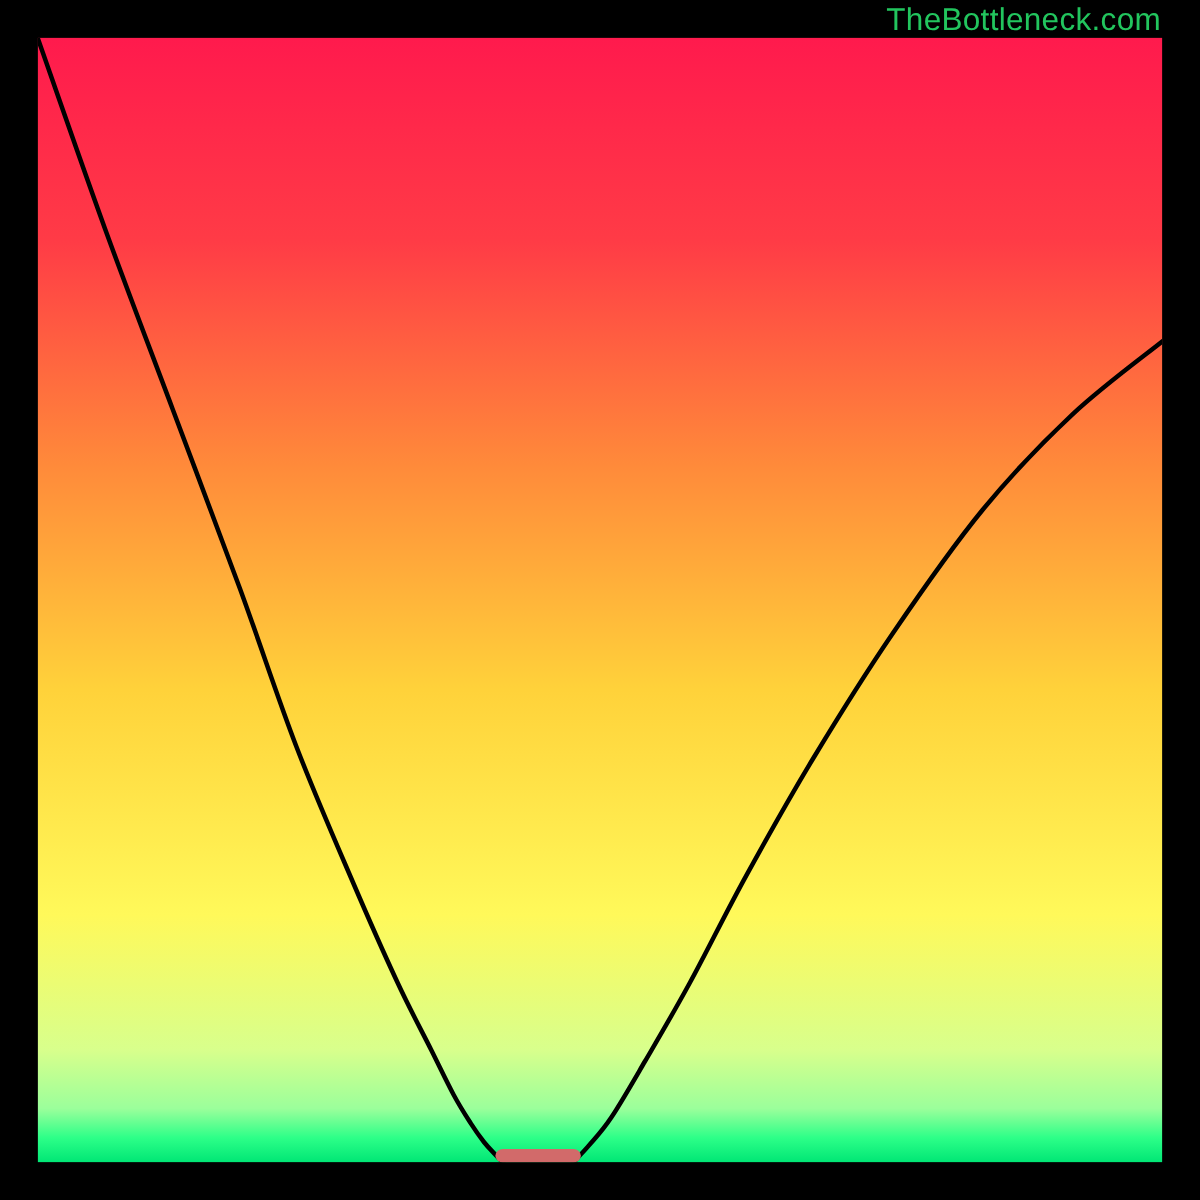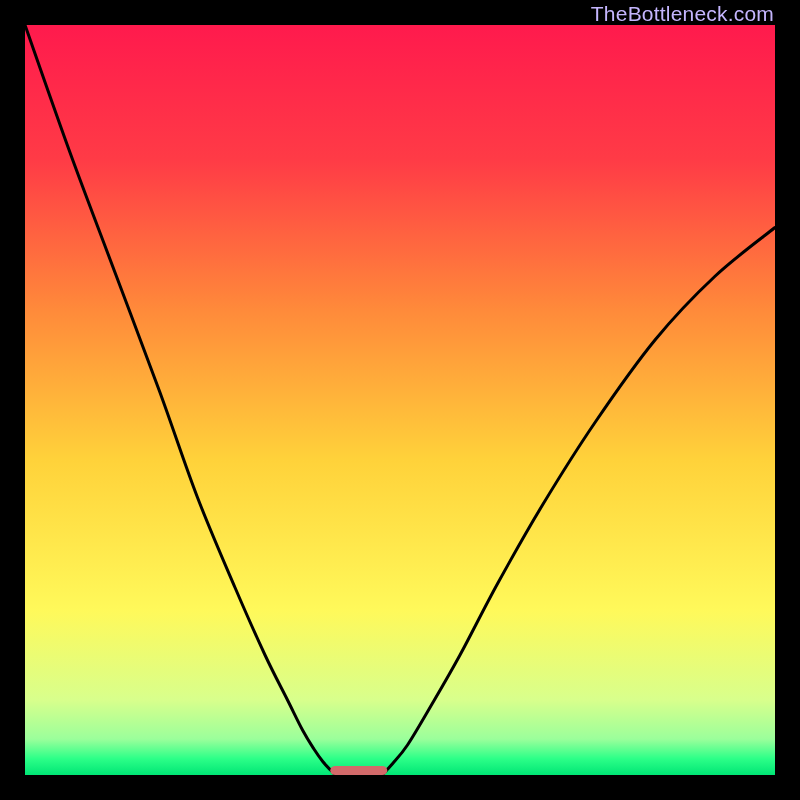--- a/index.html
+++ b/index.html
@@ -22,21 +22,21 @@
     left: 25px;
     top: 25px;
     width: 750px;
     height: 750px;
     overflow: hidden;
   }
   .watermark {
     position: absolute;
     top: 2px;
     right: 26px;
-    color: #c4b5fd;
+    color: #22c55e;
     font-size: 21px;
     letter-spacing: 0.2px;
     font-weight: 400;
   }
   svg {
     display: block;
   }
 </style>
 </head>
 <body>

